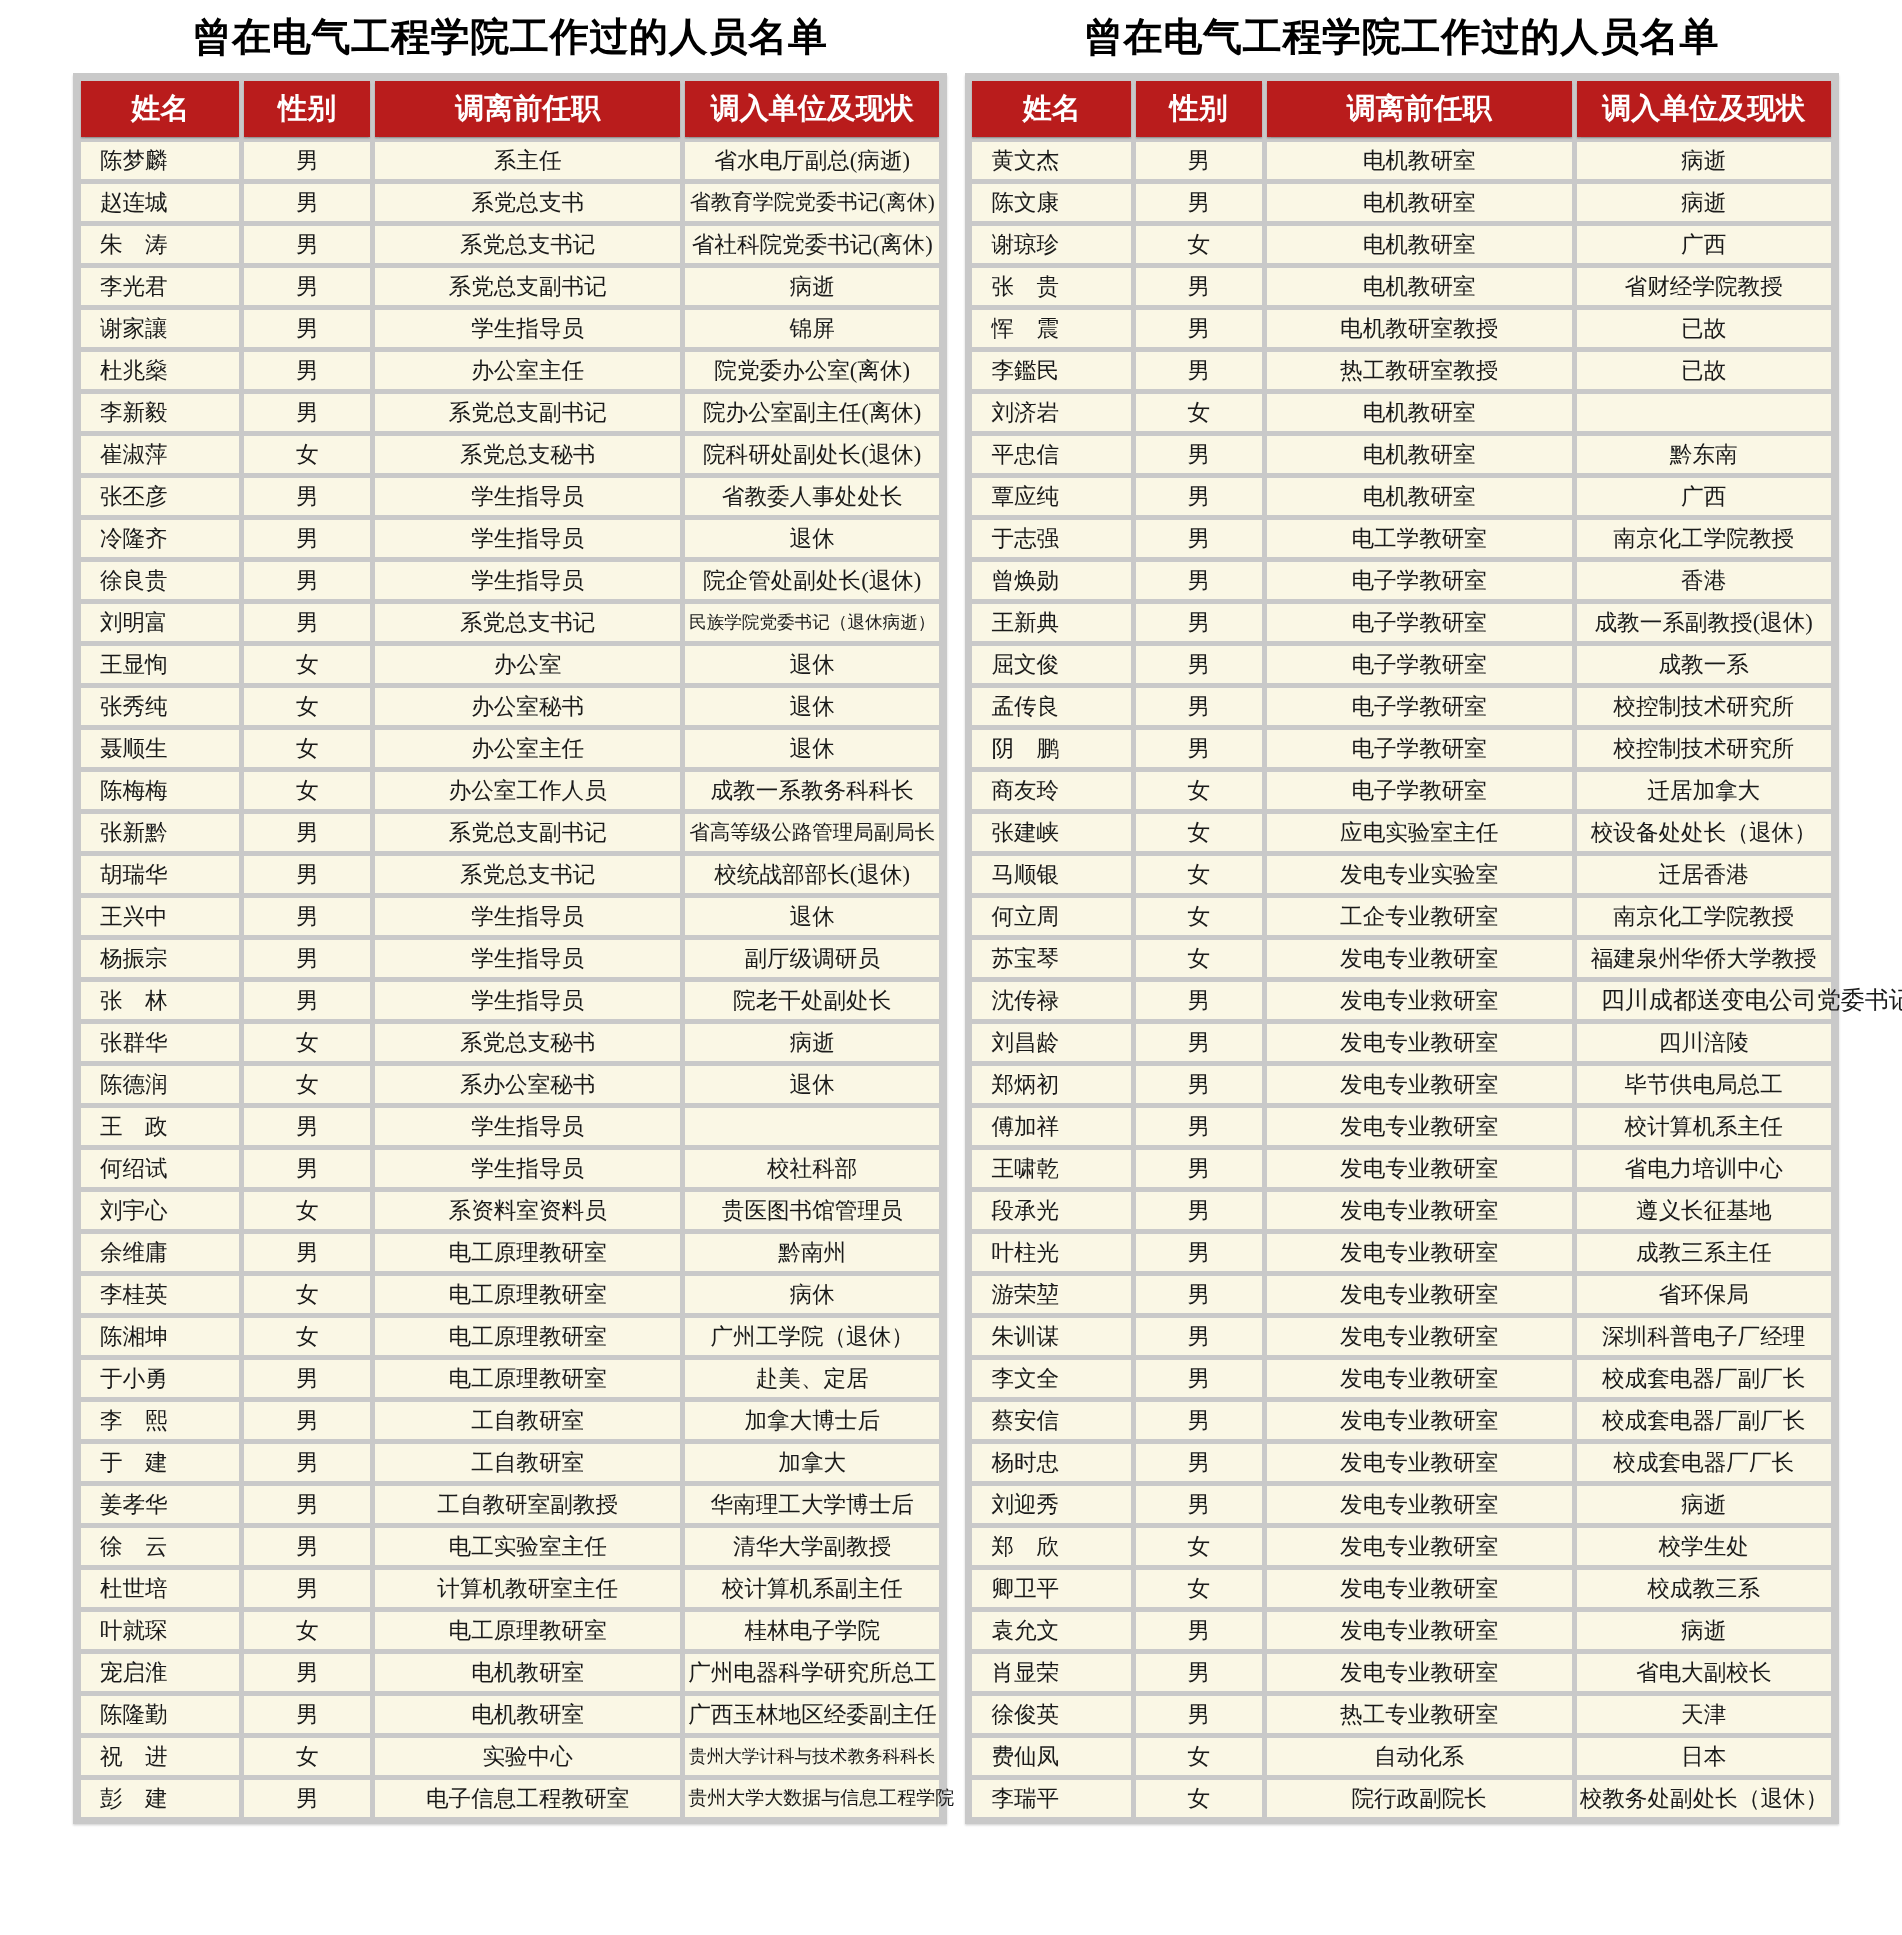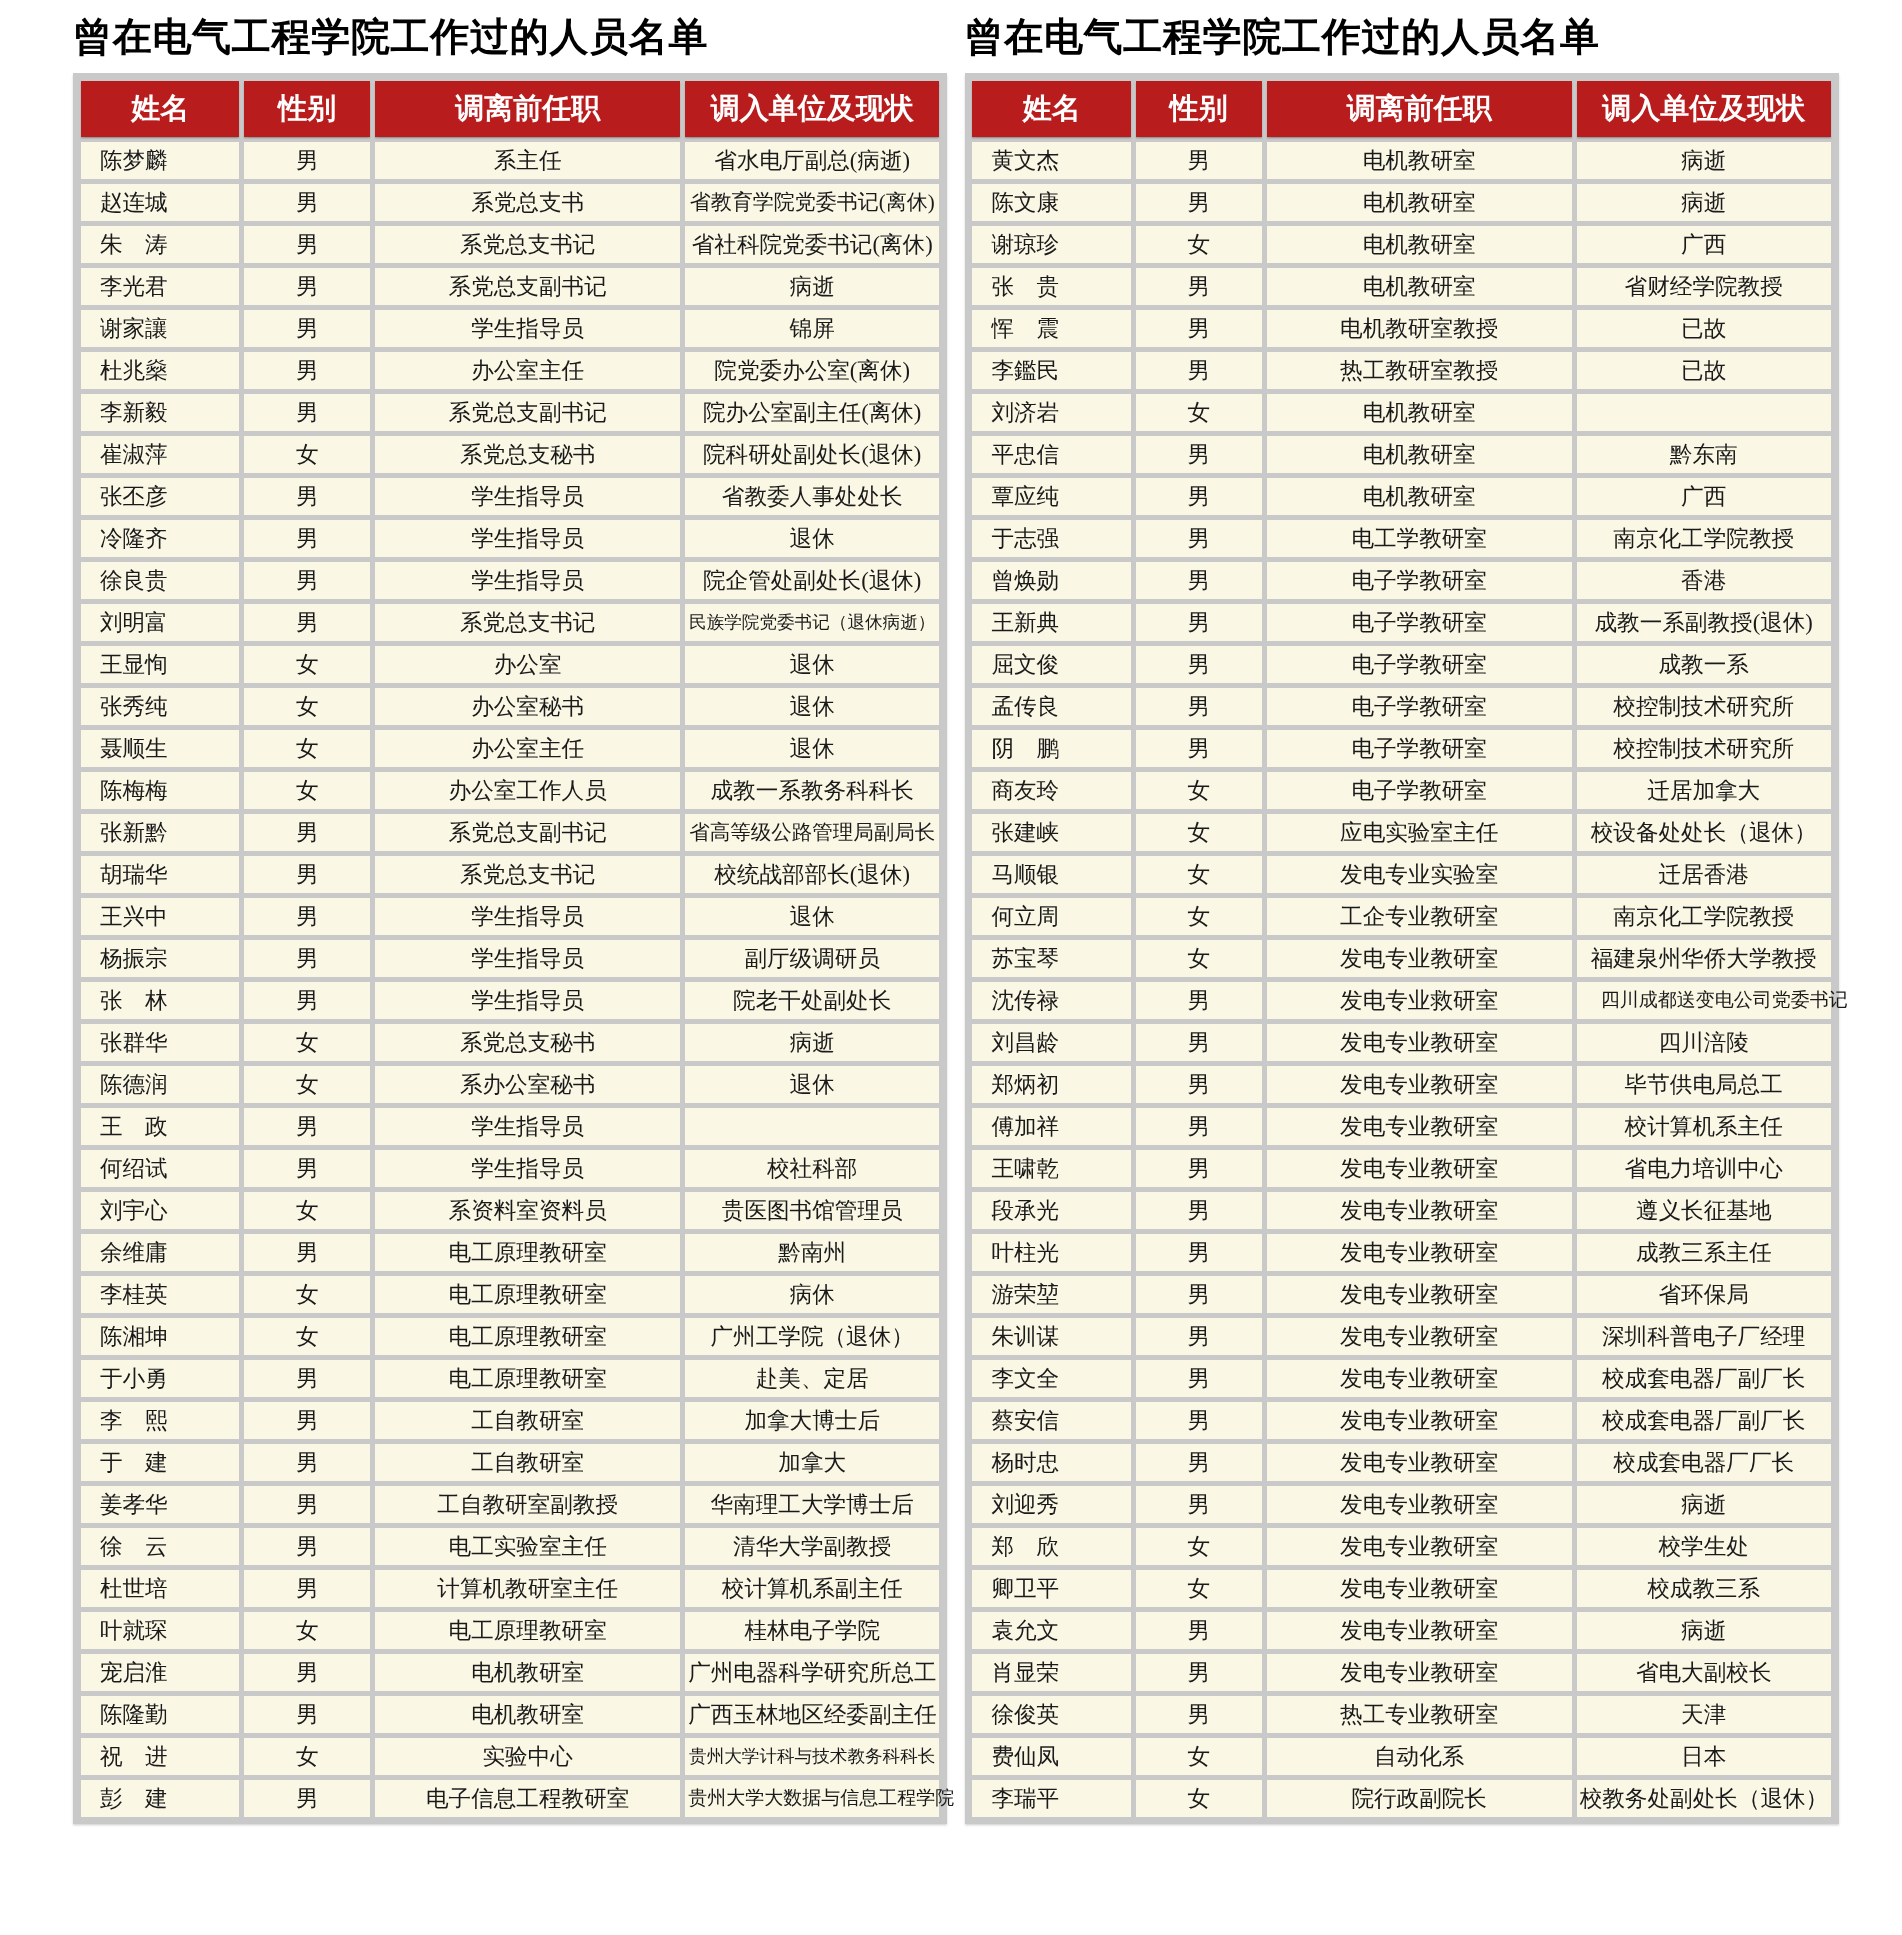--- a/index.html
+++ b/index.html
@@ -19,20 +19,21 @@
   .panel {
     width: 874px;
     flex: 0 0 auto;
   }
   .panel-title {
     font-family: "Liberation Sans", "DejaVu Sans", sans-serif;
     font-weight: 700;
     font-size: 39px;
     line-height: 48px;
     color: #000000;
+    text-align: center;
     margin: 0 0 11.7px 0;
     letter-spacing: 0.7px;
     white-space: nowrap;
   }
   .table-frame {
     background: #c9c9c9;
     padding: 2.9px;
     box-shadow: 0 1.5px 2.2px rgba(0,0,0,0.18);
   }
   table.roster {
@@ -478,21 +479,21 @@
             <tr>
               <td class="col0">苏宝琴</td>
               <td class="col1">女</td>
               <td class="col2">发电专业教研室</td>
               <td class="col3">福建泉州华侨大学教授</td>
             </tr>
             <tr>
               <td class="col0">沈传禄</td>
               <td class="col1">男</td>
               <td class="col2">发电专业救研室</td>
-              <td class="col3" style="font-size: 19px; padding-left: 24px;">四川成都送变电公司党委书记</td>
+              <td class="col3" style="font-size: 24px; padding-left: 24px;">四川成都送变电公司党委书记</td>
             </tr>
             <tr>
               <td class="col0">刘昌龄</td>
               <td class="col1">男</td>
               <td class="col2">发电专业教研室</td>
               <td class="col3">四川涪陵</td>
             </tr>
             <tr>
               <td class="col0">郑炳初</td>
               <td class="col1">男</td>

